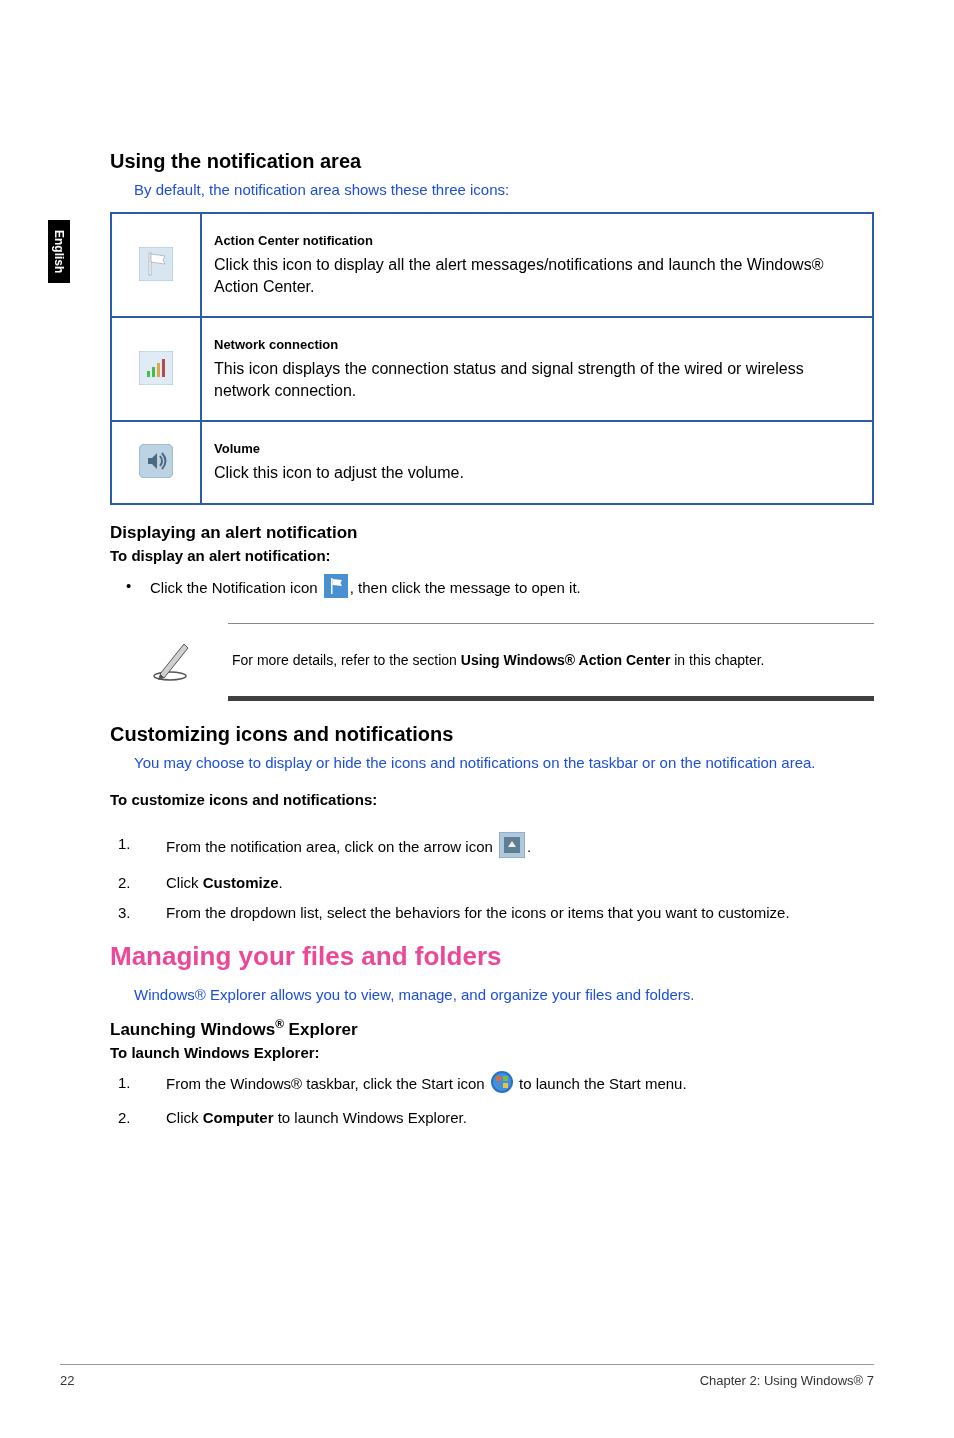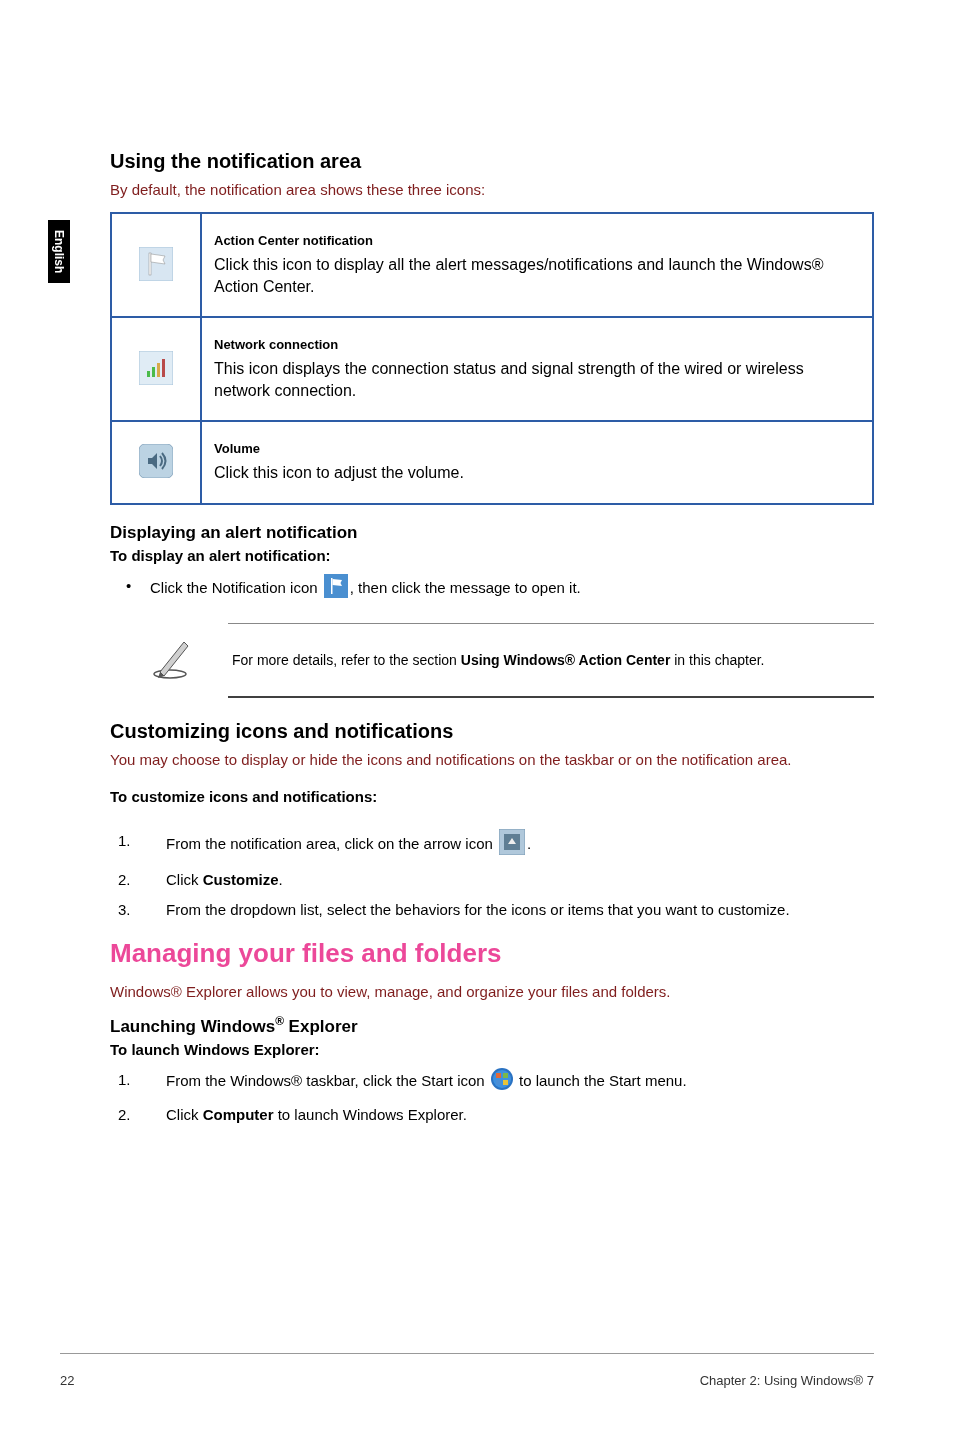--- a/index.html
+++ b/index.html
@@ -38,23 +38,24 @@
   }
   h1.big {
     font-size: 26px;
     font-weight: bold;
     color: #ec4899;
     margin-bottom: 12px;
     margin-top: 16px;
   }
   .body-text {
     font-size: 15px;
-    color: #7f1d1d;
+    color: #1d4ed8;
     margin-bottom: 12px;
     line-height: 1.4;
+    margin-left: 24px;
   }
   table.notif-table {
     width: 100%;
     border-collapse: collapse;
     margin-bottom: 18px;
   }
   table.notif-table td {
     border: 2px solid #2d5ca6;
     padding: 19px 12px;
     vertical-align: middle;
@@ -108,21 +109,21 @@
     margin: 0 2px;
   }
   .note-box {
     display: flex;
     align-items: center;
     margin: 18px 0 22px 40px;
     gap: 30px;
   }
   .note-text-wrap {
     border-top: 1px solid #888;
-    border-bottom: 2px solid #404040;
+    border-bottom: 5px solid #404040;
     padding: 28px 4px;
     flex: 1;
     font-size: 14px;
   }
   ol.numlist {
     list-style: none;
     counter-reset: item;
     padding-left: 0;
     margin-bottom: 14px;
   }
@@ -139,21 +140,21 @@
     position: absolute;
     left: 8px;
     top: 0;
   }
   .footer {
     position: absolute;
     bottom: 50px;
     left: 60px;
     right: 80px;
     border-top: 1px solid #999;
-    padding-top: 19px;
+    padding-top: 8px;
     font-size: 13px;
     color: #333;
     display: flex;
     justify-content: space-between;
   }
   sup.reg {
     font-size: 0.7em;
   }
   .icon-svg {
     width: 34px;

